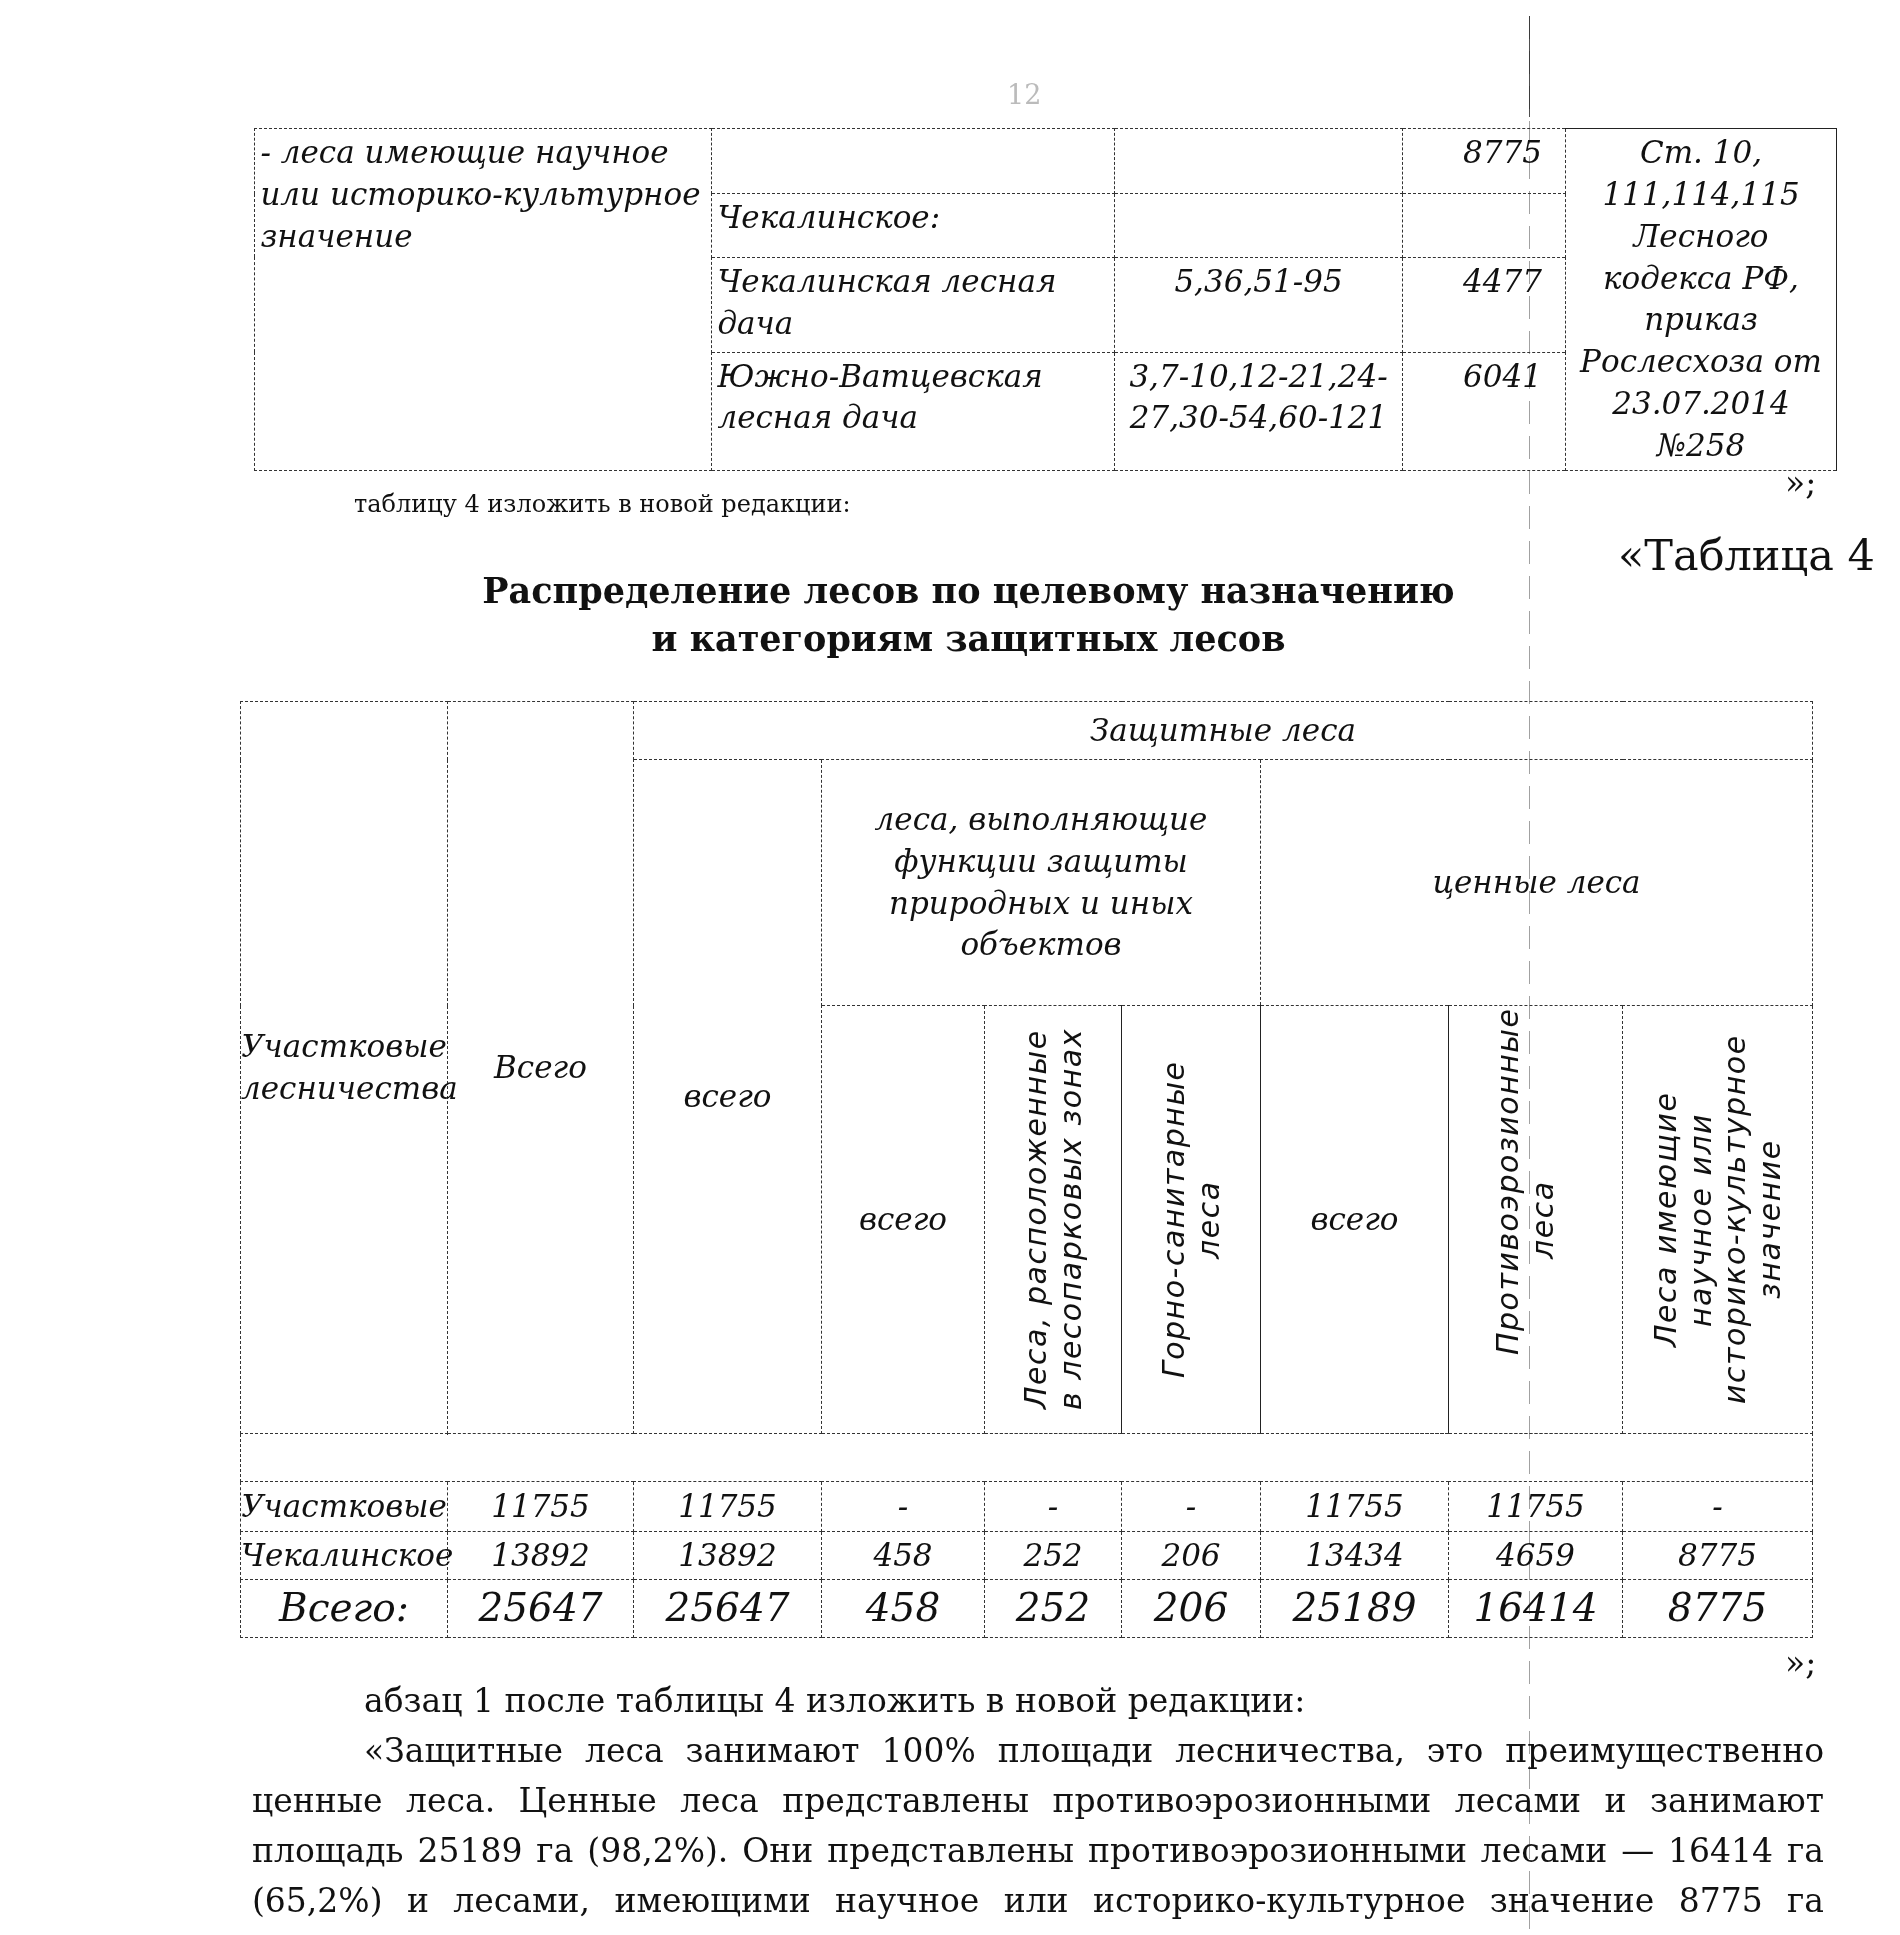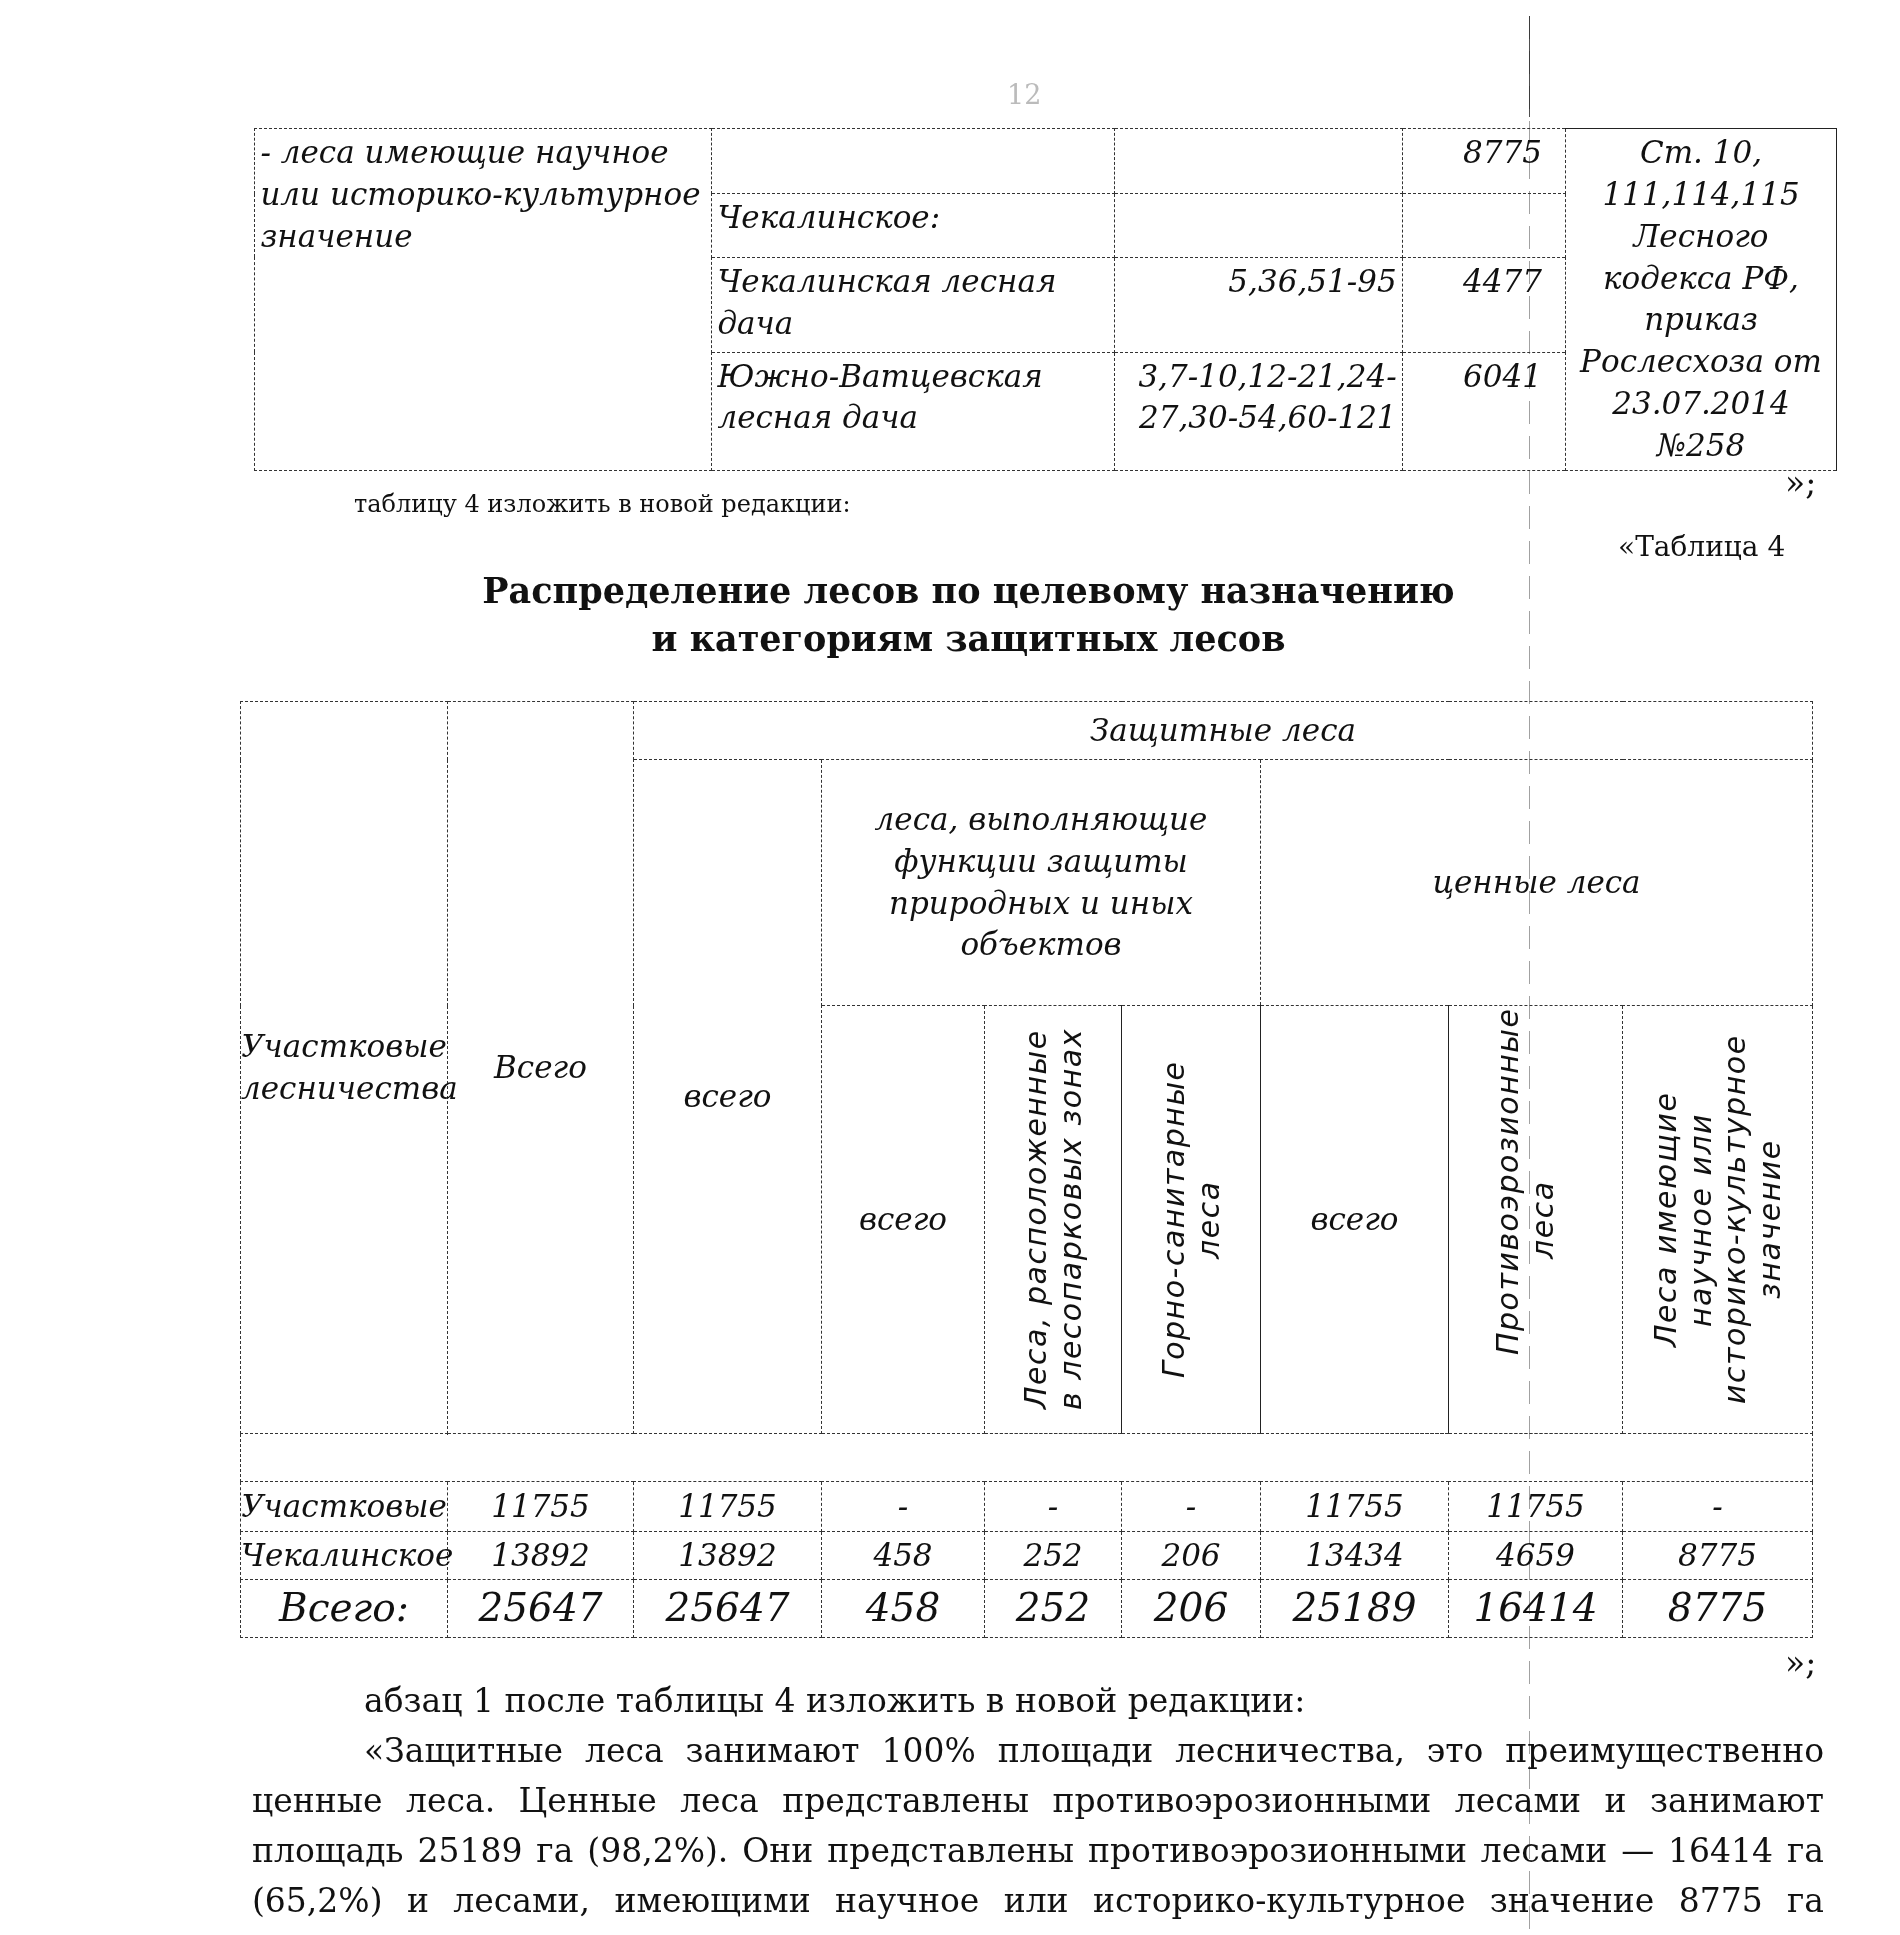--- a/index.html
+++ b/index.html
@@ -11,21 +11,21 @@
                background:repeating-linear-gradient(#555 0 23px, transparent 23px 35px); opacity:.55; }
   .scan-line.solid-top { top:15.5px; height:101px; background:#222; opacity:.8; }
 
   table { border-collapse:collapse; position:absolute; table-layout:fixed; }
   td { border:1.2px dashed #333; padding:0; vertical-align:top; font-size:31px; line-height:1.35;font-style:italic; }
 
   
   #t1 { left:254px; top:128px; width:1582px; }
   #t1 td { padding:3.1px 5.4px; }
   #t1 .c-num { text-align:right; padding-right:23px; }
-  #t1 .c-mid { text-align:right; }
+  #t1 .c-mid { text-align:center; }
   #t1 .c-ref { text-align:center; vertical-align:top; border-right:1.5px solid #222; border-top:1.5px solid #222;}
 
   .tail { font-size:33px; }
 
   
   #t2 { left:240px; top:701px; width:1572px; }
   #t2 td { text-align:center; vertical-align:middle; }
   #t2 .vert { writing-mode:vertical-rl; transform:rotate(180deg); font-size:30px; line-height:1.15;
               text-align:center; margin:auto; font-family:"DejaVu Sans","Liberation Sans",sans-serif; letter-spacing:1.5px; }
   #t2 .data td { font-size:31px; padding:2.3px 0; }
@@ -72,21 +72,21 @@
   <tr style="height:116px">
     <td>Южно-Ватцевская лесная дача</td>
     <td class="c-mid">3,7-10,12-21,24-27,30-54,60-121</td>
     <td class="c-num">6041</td>
   </tr>
 </tbody>
   </table>
 
 <div class="abs tail" style="left:1785px; top:463px;">»;</div>
 <div class="abs" style="left:354px; top:490px; font-size:24px;">таблицу 4 изложить в новой редакции:</div>
-<div class="abs" style="left:1618px; top:530px; font-size:28px;">«Таблица 4</div>
+<div class="abs" style="left:1618px; top:530px; font-size:43px;">«Таблица 4</div>
 
 <div class="abs title" style="top:567px;">
   <div>Распределение лесов по целевому назначению</div>
   <div>и категориям защитных лесов</div>
 </div>
 
 <table id="t2">
   <colgroup>
     <col style="width:207px">
       <col style="width:186px">

